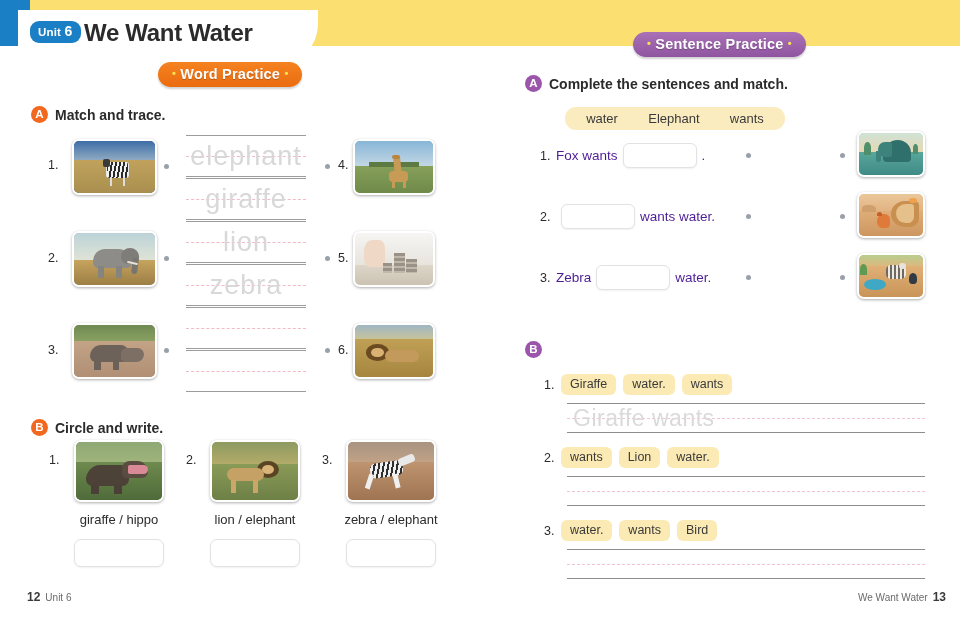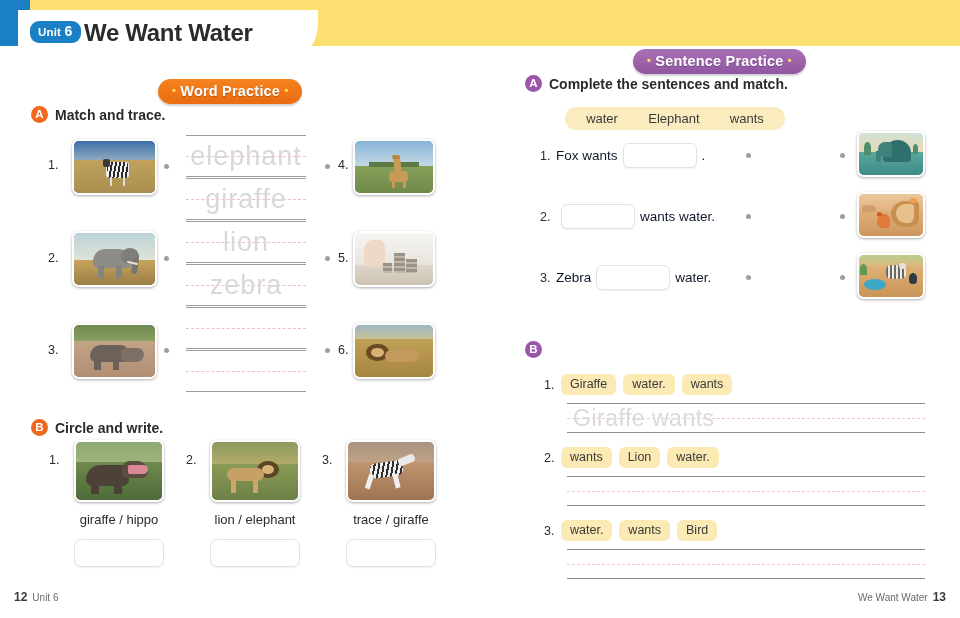--- a/index.html
+++ b/index.html
@@ -48,21 +48,20 @@
   .practice-badge {
     position: absolute;
     border-radius: 14px;
     color: #fff;
     font-size: 14.5px; font-weight: bold;
     padding: 4px 14px 5px 14px;
     white-space: nowrap;
     letter-spacing: 0.2px;
     text-shadow: 0 1px 1px rgba(0,0,0,.25);
     box-shadow: 0 2px 2px rgba(0,0,0,.18);
-    margin-top: 17px;
   }
   .practice-badge .dot {
     font-size: 11px; vertical-align: 2px;
     color: #ffe34d; text-shadow: none;
   }
   #badge-word {
     left: 158px; top: 62px;
     background: linear-gradient(#f58220, #ea6c10);
   }
   #badge-sentence {
@@ -143,21 +142,21 @@
     width: 220px; height: 23px;
     background: #fbecc0; border-radius: 11px;
     display: flex; align-items: center; justify-content: space-around;
     padding: 0 6px;
   }
   #wordbank span { font-size: 13px; color: #3a3a3a; }
 
   
   .srow { position: absolute; display: flex; align-items: center; }
   .srow .snum { font-size: 12.5px; color: #2b2b2b; width: 16px; }
-  .srow .stext { font-size: 13.5px; color: #0f172a; }
+  .srow .stext { font-size: 13.5px; color: #4c1d95; }
   .srow .sblank {
     display: inline-block; width: 74px; height: 25px;
     background: #fff; border: 1.4px solid #e2e2e2; border-radius: 6px;
     box-shadow: 0 1px 2px rgba(0,0,0,.06);
     margin: 0 5px;
   }
 
   
   .chip {
     display: inline-block;
@@ -184,21 +183,21 @@
   }
   .wline .sample {
     position: absolute; left: 6px; top: 50%;
     transform: translateY(-50%);
     font-size: 23px; color: #dadada; letter-spacing: 0.5px; line-height: 1;
   }
 
   
   .footer { position: absolute; bottom: 14px; font-size: 10px; color: #6a6a6a; display: flex; align-items: baseline; gap: 5px;}
   .footer .pg { font-size: 12px; font-weight: bold; color: #3a3a3a; }
-  #footer-left { left: 14px; }
+  #footer-left { left: 27px; }
   #footer-right { right: 14px; }
 </style>
 </head>
 <body>
 
 <div id="header-band"></div>
 <div id="header-blue-tab"></div>
 <div id="header-white-plate"></div>
 
 <div id="unit-badge">
@@ -366,21 +365,21 @@
 
 <div class="num" style="left:322px; top:453px;">3.</div>
 <div class="thumb" style="left:346px; top:440px; width:90px; height:62px; background:#b99070;">
   <div class="sky" style="height:34%; background:linear-gradient(#a89382,#c0a286);"></div>
   <div class="ground" style="height:66%; background:linear-gradient(#bf9470,#9e7452);"></div>
   <div style="position:absolute;left:26%;top:34%;width:38%;height:26%;background:repeating-linear-gradient(108deg,#2e2e2e 0 2px,#f0f0f0 2px 4.5px);border-radius:6px;transform:rotate(-8deg);"></div>
   <div style="position:absolute;left:58%;top:24%;width:20%;height:14%;background:#e8e8e8;border-radius:3px;transform:rotate(-22deg);"></div>
   <div style="position:absolute;left:22%;top:56%;width:6%;height:26%;background:#efefef;transform:rotate(18deg);"></div>
   <div style="position:absolute;left:54%;top:56%;width:6%;height:24%;background:#efefef;transform:rotate(-14deg);"></div>
 </div>
-<div style="position:absolute; left:341px; top:512px; width:100px; text-align:center; font-size:13px; color:#2b2b2b;">trace / giraffe</div>
+<div style="position:absolute; left:341px; top:512px; width:100px; text-align:center; font-size:13px; color:#2b2b2b;">zebra / elephant</div>
 <div class="writebox" style="left:346px; top:539px; width:90px; height:28px;"></div>
 
 <div class="section-head" style="left:525px; top:75px;">
   <div class="sec-letter purple">A</div>
   <div class="sec-title">Complete the sentences and match.</div>
 </div>
 
 <div id="wordbank">
   <span>water</span>
   <span>Elephant</span>

